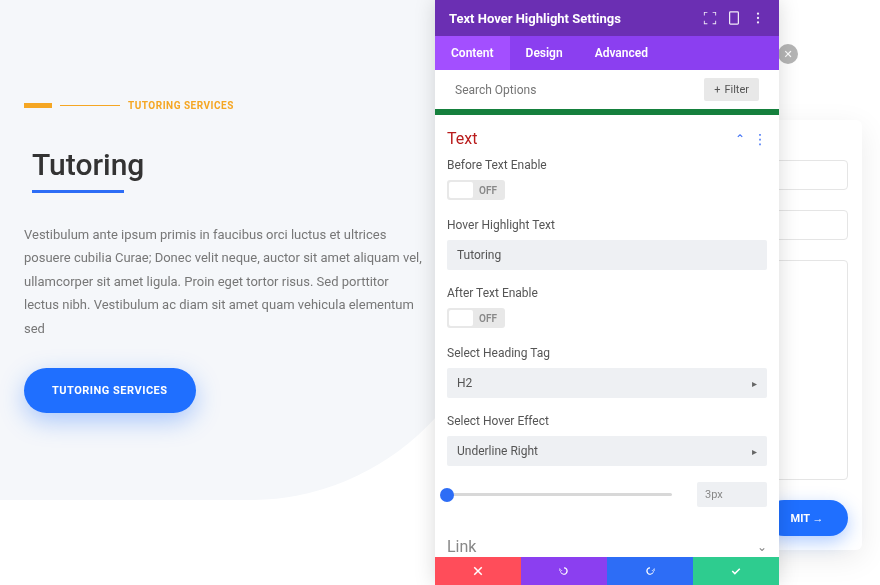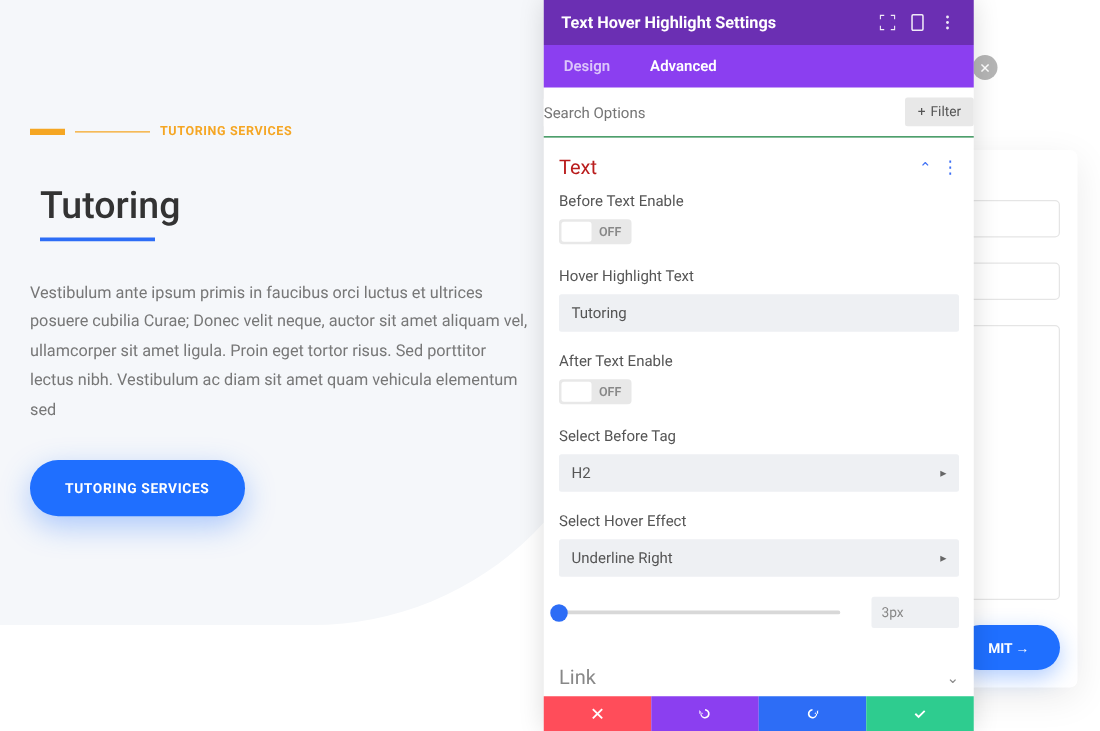--- a/index.html
+++ b/index.html
@@ -26,21 +26,21 @@
 .panel-titlebar { background: #6b2fb3; color: #fff; height: 36px; display: flex; align-items: center; padding: 17px 14px; gap: 10px; }
 .panel-title { font-size: 13px; font-weight: 700; flex: 1; }
 .titlebar-icon { width: 14px; height: 14px; display: flex; align-items: center; justify-content: center; cursor: pointer; opacity: 0.9; }
 .titlebar-icon svg { width: 14px; height: 14px; fill: #fff; }
 
 .tabs { background: #8b3ff0; display: flex; height: 34px; }
 .tab { flex: 0 0 auto; padding: 0 16px; display: flex; align-items: center; font-size: 12px; font-weight: 600; color: rgba(255,255,255,0.7); cursor: pointer; }
 .tab.active { background: #a34fff; color: #fff; }
 .tab:nth-child(2), .tab:nth-child(3) { color: #fff; }
 
-.search-row { display: flex; align-items: center; padding: 8px 0; border-bottom: 1px solid #15803d; gap: 8px; }
+.search-row { display: flex; align-items: center; padding: 8px 20px; border-bottom: 6px solid #15803d; gap: 8px; }
 .search-input { flex: 1; border: none; outline: none; font-size: 12px; color: #888; padding: 4px 0; }
 .filter-btn { background: #e8e8e8; border: none; padding: 5px 10px; font-size: 11px; color: #555; cursor: pointer; display: flex; align-items: center; gap: 4px; border-radius: 2px; }
 
 .panel-body { flex: 1; overflow-y: auto; padding: 0 12px; position: relative; }
 .panel-body::-webkit-scrollbar { width: 6px; }
 .panel-body::-webkit-scrollbar-thumb { background: #555; border-radius: 3px; }
 .panel-body::-webkit-scrollbar-track { background: #eee; }
 
 .section-header { display: flex; align-items: center; padding: 14px 0 10px 0; cursor: pointer; }
 .section-title { flex: 1; font-size: 16px; color: #b91c1c; font-weight: 400; }
@@ -124,20 +124,21 @@
     <span class="titlebar-icon">
         <svg viewBox="0 0 16 16">
           <circle cx="8" cy="3" r="1.3"></circle>
           <circle cx="8" cy="8" r="1.3"></circle>
           <circle cx="8" cy="13" r="1.3"></circle>
         </svg>
       </span>
   </div>
 
   <div class="tabs">
+    <div class="tab active">Content</div>
     <div class="tab">Design</div>
     <div class="tab">Advanced</div>
   </div>
 
   <div class="search-row">
     <input class="search-input" placeholder="Search Options" style="">
     <button class="filter-btn">
         <span>+</span>
         <span>Filter</span>
       </button>
@@ -165,21 +166,21 @@
 
     <div class="field">
       <label class="field-label">After Text Enable</label>
       <div class="toggle">
         <div class="toggle-knob"></div>
         <span class="toggle-label">OFF</span>
       </div>
     </div>
 
     <div class="field">
-      <label class="field-label">Select Before Tag</label>
+      <label class="field-label">Select Heading Tag</label>
       <div class="select-wrap">
         <input class="select-input" readonly="" value="H2" style="">
         <span class="select-caret">▸</span>
       </div>
     </div>
 
     <div class="field">
       <label class="field-label">Select Hover Effect</label>
       <div class="select-wrap">
         <input class="select-input" readonly="" value="Underline Right" style="">

